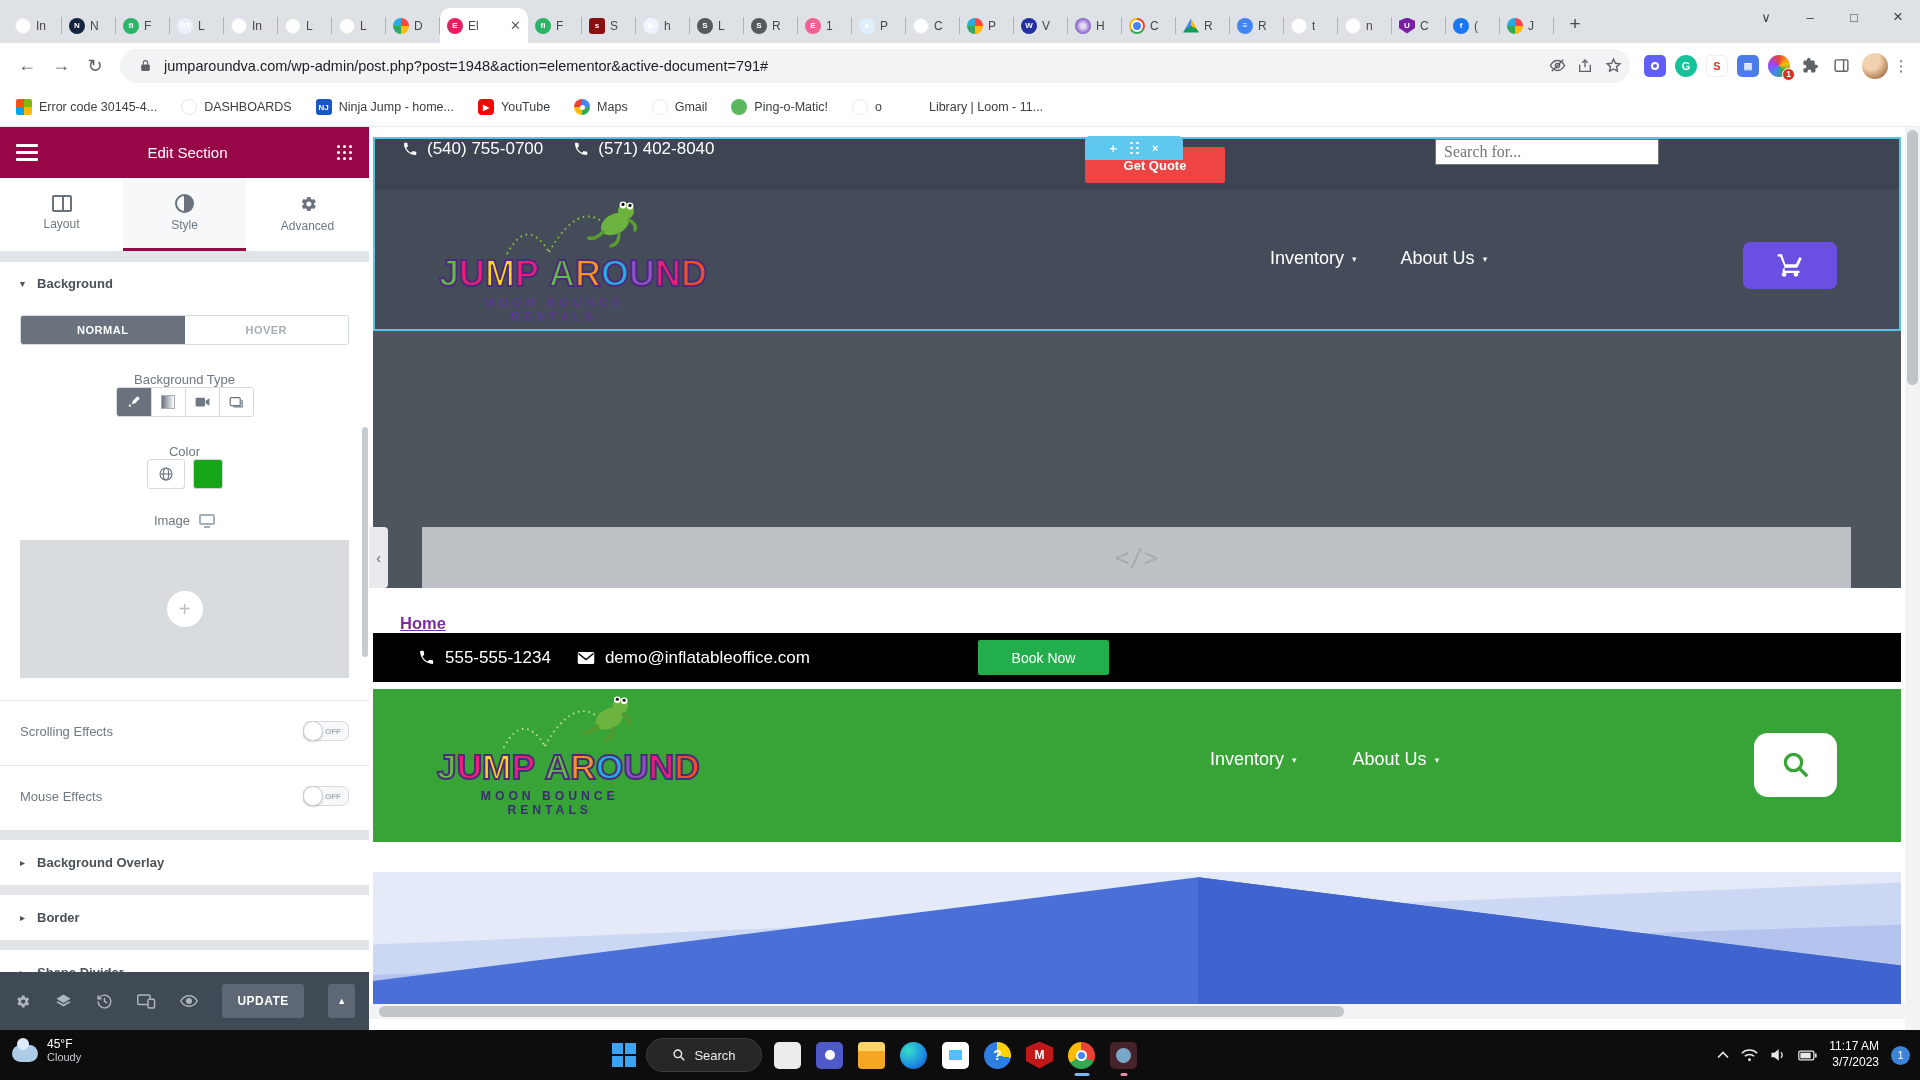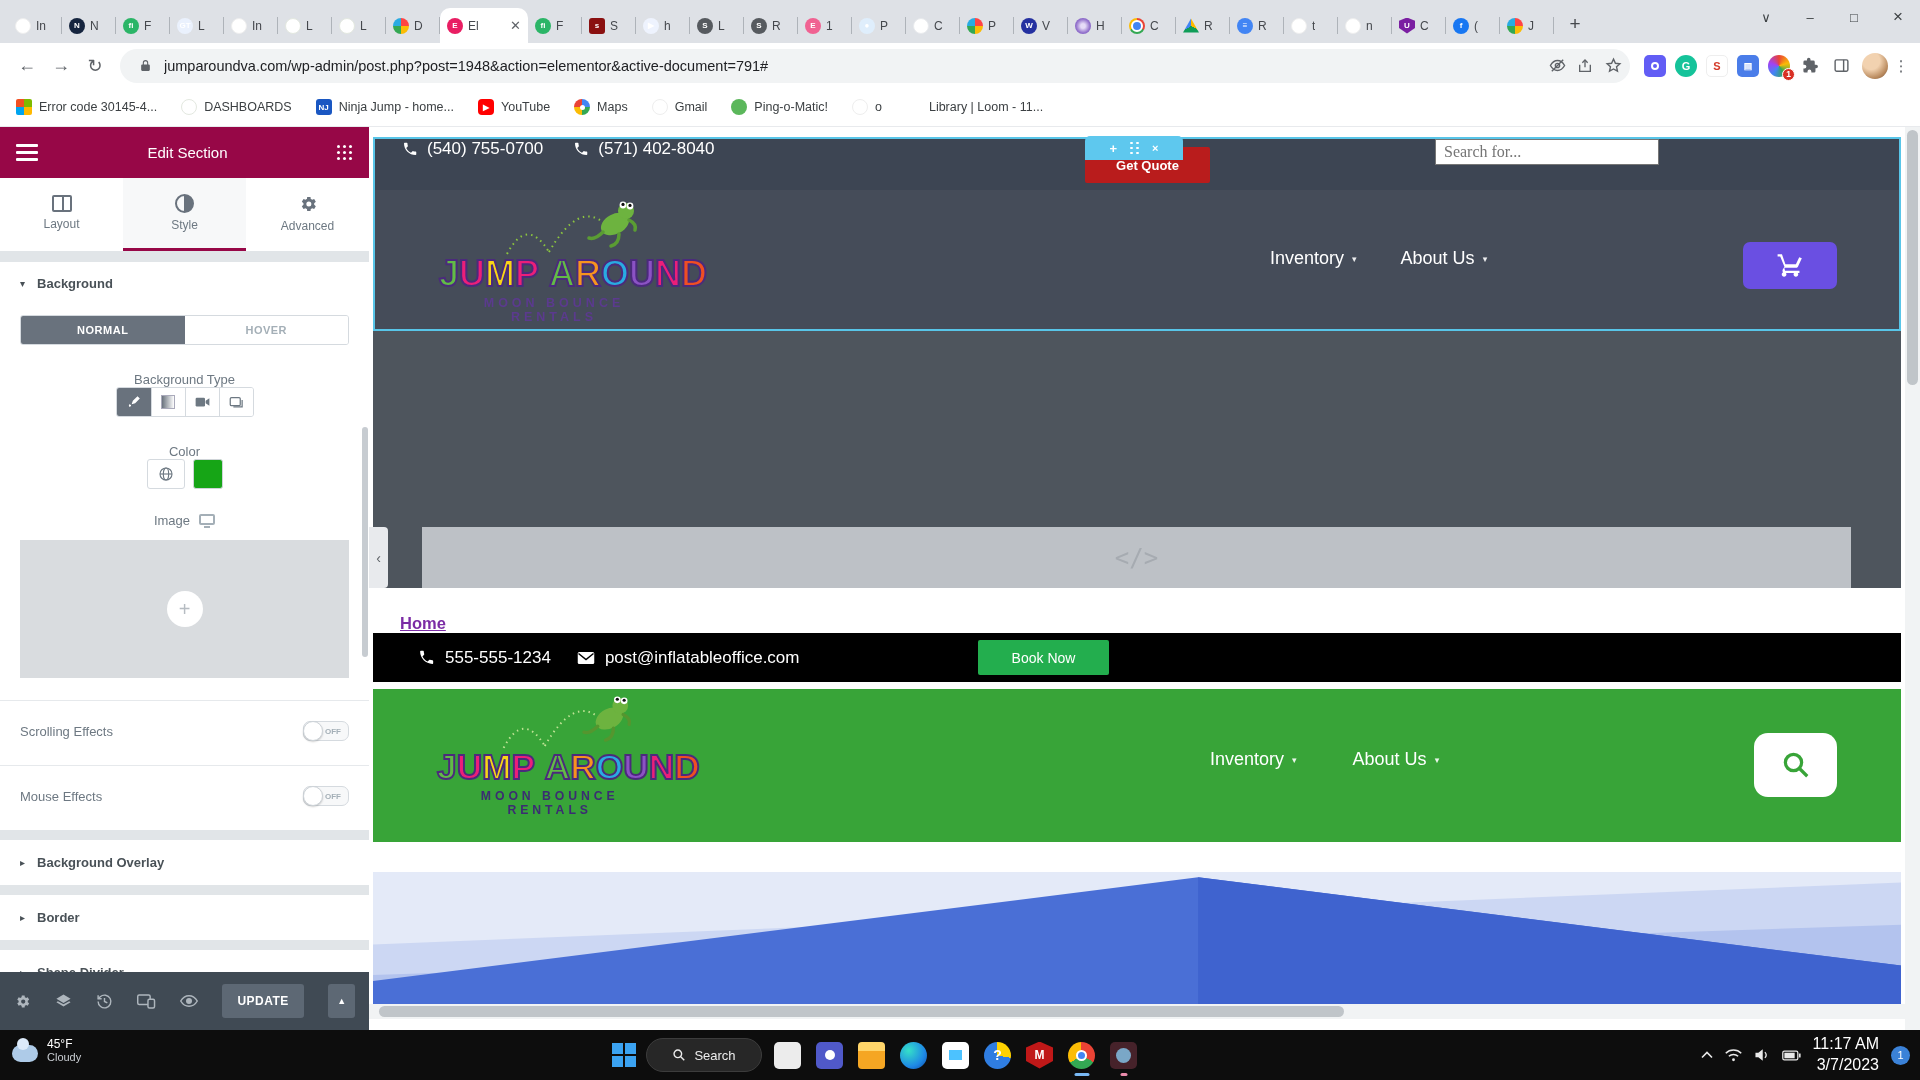--- a/index.html
+++ b/index.html
@@ -154,21 +154,21 @@
   .sitebar .srch{margin-left:auto;margin-right:240px;}
   .srch input{width:224px;height:26px;border:1px solid #767676;background:#fff;font-family:"Liberation Serif",serif;
     font-size:16px;padding:2px 8px;color:#333;}
   .handle{position:absolute;left:710px;top:-3px;width:98px;height:24px;background:#5ec8ee;border-radius:5px 5px 0 0;
     display:flex;align-items:center;justify-content:center;gap:13px;color:#fff;z-index:3;}
   .handle .plus{font-size:13px;font-weight:bold;}
   .handle .x{font-size:11px;font-weight:bold;}
   .dots6{width:9px;height:13px;position:relative;}
   .dots6 i{position:absolute;width:2.5px;height:2.5px;background:#fff;border-radius:50%;
     box-shadow:6px 0 0 #fff,0 5px 0 #fff,6px 5px 0 #fff,0 10px 0 #fff,6px 10px 0 #fff;}
-  .getquote{position:absolute;left:710px;top:8px;width:125px;height:36px;background:#b91c1c;color:#fff;
+  .getquote{position:absolute;left:710px;top:8px;width:140px;height:36px;background:#ef4444;color:#fff;
     font-size:13px;font-weight:bold;display:flex;align-items:center;justify-content:center;z-index:2;border-radius:2px;}
   .logoband{height:139px;background:#454c59;position:relative;}
   .logo{position:absolute;left:64px;top:8px;width:260px;}
   .logo .frog{margin-left:60px;display:block;}
   .logo .word{font-weight:900;font-size:36px;letter-spacing:0;line-height:1;-webkit-text-stroke:2px #4b2a7c;white-space:nowrap;}
   .logo .word span{display:inline-block;}
   .word span:nth-child(1){color:#62bb46;}.word span:nth-child(2){color:#ec1e79;}
   .word span:nth-child(3){color:#f9d616;}.word span:nth-child(4){color:#ec1e79;}
   .word span:nth-child(5){width:10px;}
   .word span:nth-child(6){color:#62bb46;}.word span:nth-child(7){color:#f7941e;}
@@ -226,21 +226,21 @@
   .app-store{background:#fff;}.app-store i{width:13px;height:10px;background:#4cc2ff;display:block;}
   .app-help{background:conic-gradient(#ffd200 0 100deg,#2f7de1 100deg 360deg);border-radius:50%;color:#fff;font-weight:bold;font-size:14px;}
   .app-mcafee{background:#c01818;clip-path:polygon(50% 0,100% 22%,100% 72%,50% 100%,0 72%,0 22%);color:#fff;font-weight:900;font-size:12px;}
   .app-chrome{background:conic-gradient(#ea4335 0 33%,#34a853 0 66%,#fbbc05 0);border-radius:50%;}
   .app-chrome i{width:11px;height:11px;background:#4285f4;border:2.5px solid #fff;border-radius:50%;display:block;}
   .app-rec{background:#46222a;}.app-rec i{width:15px;height:15px;background:#7aa7c7;border-radius:50%;display:block;}
   .ind-blue::after{content:"";position:absolute;bottom:-7px;left:50%;transform:translateX(-50%);width:15px;height:3px;background:#79b8f3;border-radius:2px;}
   .ind-pink::after{content:"";position:absolute;bottom:-7px;left:50%;transform:translateX(-50%);width:7px;height:3px;background:#e98bab;border-radius:2px;}
   .tray{position:absolute;right:10px;top:0;height:50px;display:flex;align-items:center;gap:12px;}
   .trayic{display:flex;align-items:center;justify-content:center;color:#e8e8e8;}
-  .clockblk{text-align:right;font-size:16px;line-height:1.3;}
+  .clockblk{text-align:right;font-size:12px;line-height:1.3;}
   .notifbadge{width:19px;height:19px;background:#3b82d8;border-radius:50%;display:flex;align-items:center;justify-content:center;
     font-size:11px;color:#fff;}
 </style>
 </head>
 <body>
 
 <div class="screen">
 
   <div class="tabstrip">
     <div class="tabs">
@@ -778,21 +778,21 @@
             <svg width="17" height="17" viewBox="0 0 24 24" fill="#fff">
                 <path d="M6.6 10.8c1.5 3 3.9 5.4 6.9 6.9l2.3-2.3c.3-.3.7-.4 1-.2 1.1.4 2.4.6 3.6.6.6 0 1 .4 1 1V20c0 .6-.4 1-1 1C10.9 21 3 13.1 3 3.6c0-.6.4-1 1-1h3.2c.6 0 1 .4 1 1 0 1.3.2 2.5.6 3.6.1.3 0 .7-.2 1l-2.3 2.3z"></path>
               </svg>
             <span>555-555-1234</span>
           </span>
           <span class="em">
             <svg width="18" height="14" viewBox="0 0 24 18" fill="none" stroke="#fff" stroke-width="2">
                 <rect x="1" y="1" width="22" height="16" rx="2" fill="#fff" stroke="none"></rect>
                 <path d="M2 3l10 8L22 3" stroke="#000"></path>
               </svg>
-            <span>post@inflatableoffice.com</span>
+            <span>demo@inflatableoffice.com</span>
           </span>
           <span class="booknow">Book Now</span>
         </div>
         <div class="greengap"></div>
 
         <div class="greenband">
           <div class="logo">
             <svg class="frog" width="150" height="58" viewBox="0 0 150 58">
               <path d="M8 56 Q28 18 50 54" fill="none" stroke="#bfe394" stroke-width="2" stroke-dasharray="1.5 4"></path>
               <path d="M50 54 Q80 2 106 26" fill="none" stroke="#bfe394" stroke-width="2" stroke-dasharray="1.5 4"></path>

